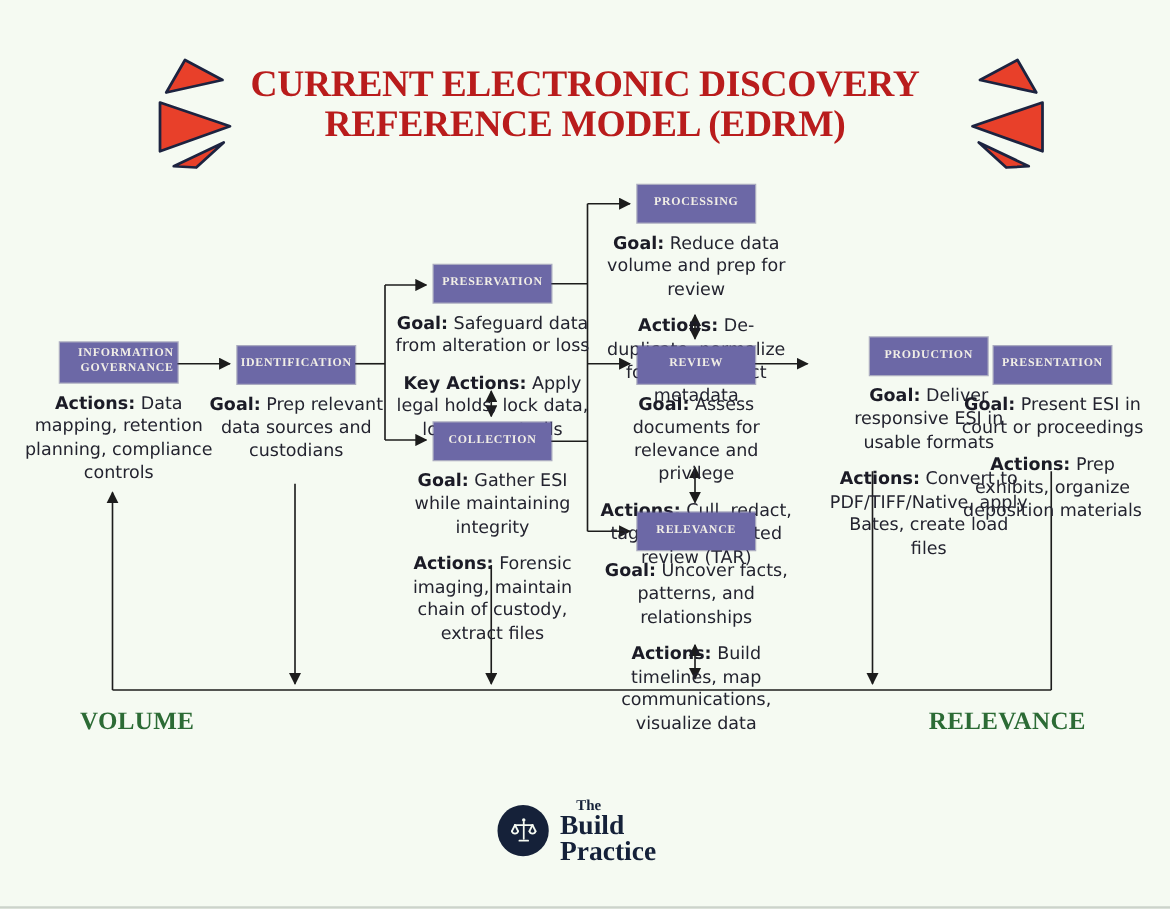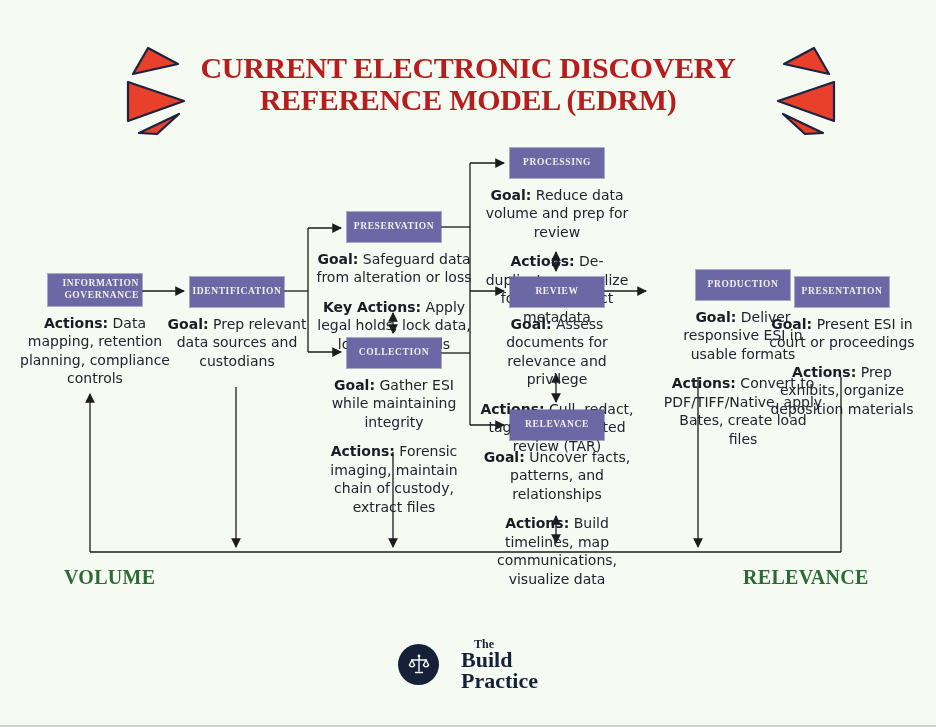--- a/index.html
+++ b/index.html
@@ -35,21 +35,21 @@
   .stage-desc p{margin:0 0 11px 0;}
   .stage-desc b{color:#1b1b26;}
   
   .axis-label{
     position:absolute;top:566px;
     font-family:"Liberation Serif","DejaVu Serif",serif;font-weight:700;
     font-size:20px;color:#2c6b35;letter-spacing:0.3px;
   }
   .axis-label.vol{left:64px;}
   .axis-label.rel{left:743px;}
-  .brand{position:absolute;top:638px;left:398px;display:flex;align-items:center;gap:22px;}
+  .brand{position:absolute;top:638px;left:398px;display:flex;align-items:center;gap:9px;}
   .brand-mark{width:41px;height:41px;border-radius:50%;background:#152139;
     display:flex;align-items:center;justify-content:center;}
   .brand-text{color:#152139;font-family:"Liberation Serif","DejaVu Serif",serif;font-weight:700;text-align:left;}
   .brand-the{font-size:12px;line-height:1;padding-left:13px;}
   .brand-name{font-size:22px;line-height:0.95;}
 </style>
 </head>
 <body>
 
 <div class="canvas">

